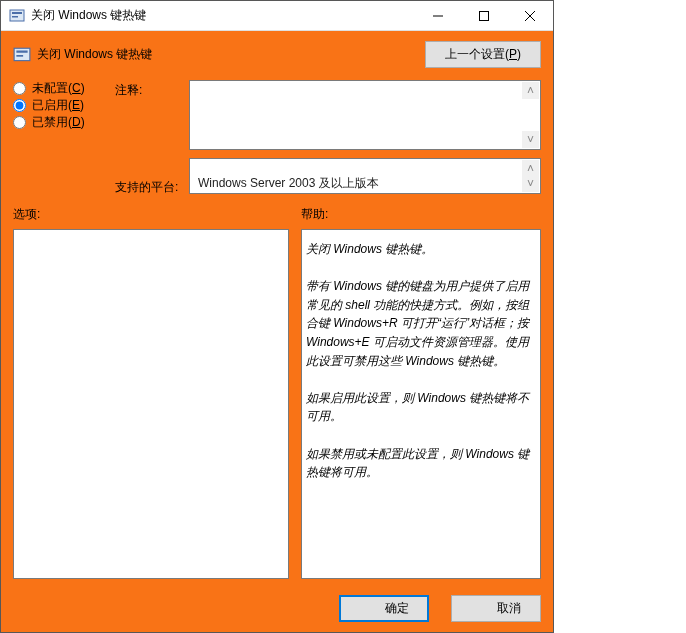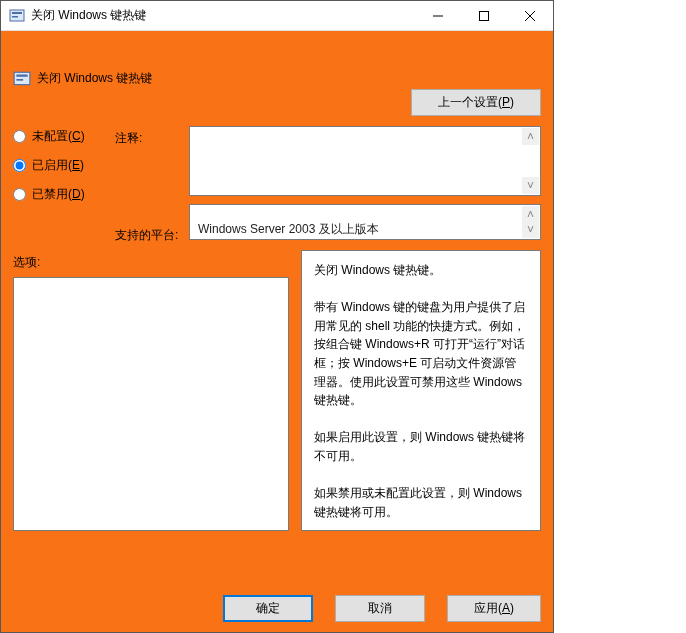--- a/index.html
+++ b/index.html
@@ -4,38 +4,38 @@
 <style>
   * { box-sizing: border-box; font-family: "Microsoft YaHei", "Segoe UI", sans-serif; font-size: 12px; }
   body { margin: 0; background: #fff; }
   .window { width: 554px; height: 633px; border: 1px solid #575757; background: #f97316; display: flex; flex-direction: column; }
   .titlebar { height: 30px; background: #fff; display: flex; align-items: center; border-bottom: 1px solid #e0e0e0; }
   .titlebar .icon { width: 16px; height: 16px; margin: 0 6px 0 8px; }
   .titlebar .title { flex: 1; color: #000; }
   .titlebar .ctrl { width: 46px; height: 30px; display: flex; align-items: center; justify-content: center; }
   .toprow { display: flex; align-items: center; padding: 10px 12px 6px 12px; gap: 8px; }
   .toprow .label { flex: 1; display: flex; align-items: center; gap: 6px; }
-  .btn { background: #e1e1e1; border: 1px solid #adadad; padding: 4px 26px; min-width: 90px; text-align: center; cursor: default; margin-top: 48px; }
+  .btn { background: #e1e1e1; border: 1px solid #adadad; padding: 4px 19px; min-width: 90px; text-align: right; cursor: default; }
   .btn.primary { border-color: #0078d7; outline: 1px solid #0078d7; outline-offset: -2px; background: #e1e1e1; }
   .midgrid { display: grid; grid-template-columns: 98px 70px 1fr; column-gap: 4px; padding: 4px 12px 0 12px; }
-  .radios { display: flex; flex-direction: column; gap: 12px; padding-top: 2px; }
+  .radios { display: flex; flex-direction: column; padding-top: 2px; }
   .radio { display: flex; align-items: center; gap: 6px; }
   .radio input { margin: 0; }
   .u { text-decoration: underline; }
-  .lblcol { display: flex; flex-direction: column; }
+  .lblcol { display: flex; flex-direction: column; justify-content: center; }
   .fieldbox { background: #fff; border: 1px solid #7a7a7a; width: 100%; position: relative; }
   .comment { height: 70px; }
   .platform { height: 36px; padding: 16px 20px 4px 8px; color: #222; }
   .scrollbtn { position: absolute; right: 1px; width: 17px; height: 17px; background: #f0f0f0; display: flex; align-items: center; justify-content: center; color: #888; }
   .scrollbtn.up { top: 1px; }
   .scrollbtn.dn { bottom: 1px; }
   .panes { flex: 1; display: grid; grid-template-columns: 276px 1fr; gap: 12px; padding: 6px 12px 8px 12px; min-height: 0; }
   .panecol { display: flex; flex-direction: column; min-height: 0; }
   .panelabel { padding: 4px 0 6px 0; }
-  .panebox { flex: 1; background: #fff; border: 1px solid #7a7a7a; padding: 10px 12px; overflow: hidden; white-space: pre-wrap; line-height: 1.55; }
+  .panebox { flex: 1; background: #fff; border: 1px solid #7a7a7a; padding: 10px 4px; overflow: hidden; white-space: pre-wrap; line-height: 1.55; font-style: italic; }
   .footer { display: flex; justify-content: flex-end; gap: 22px; padding: 8px 12px 10px 12px; }
   svg { display: block; }
 </style>
 </head>
 <body>
 
 <div class="window">
 
   <div class="titlebar">
     <span class="icon">
@@ -112,29 +112,29 @@
       </div>
     </div>
   </div>
 
   <div class="panes">
     <div class="panecol">
       <div class="panelabel">选项:</div>
       <div class="panebox"></div>
     </div>
     <div class="panecol">
+      <div class="panelabel">帮助:</div>
       <div class="panebox">关闭 Windows 键热键。
 
 带有 Windows 键的键盘为用户提供了启用常见的 shell 功能的快捷方式。例如，按组合键 Windows+R 可打开“运行”对话框；按 Windows+E 可启动文件资源管理器。使用此设置可禁用这些 Windows 键热键。
 
 如果启用此设置，则 Windows 键热键将不可用。
 
 如果禁用或未配置此设置，则 Windows 键热键将可用。</div>
     </div>
   </div>
 
   <div class="footer">
     <button class="btn primary">确定</button>
     <button class="btn">取消</button>
-    <button class="btn">应用(<span class="u">A</span>)</button>
   </div>
 
 </div>
 
 </body></html>

